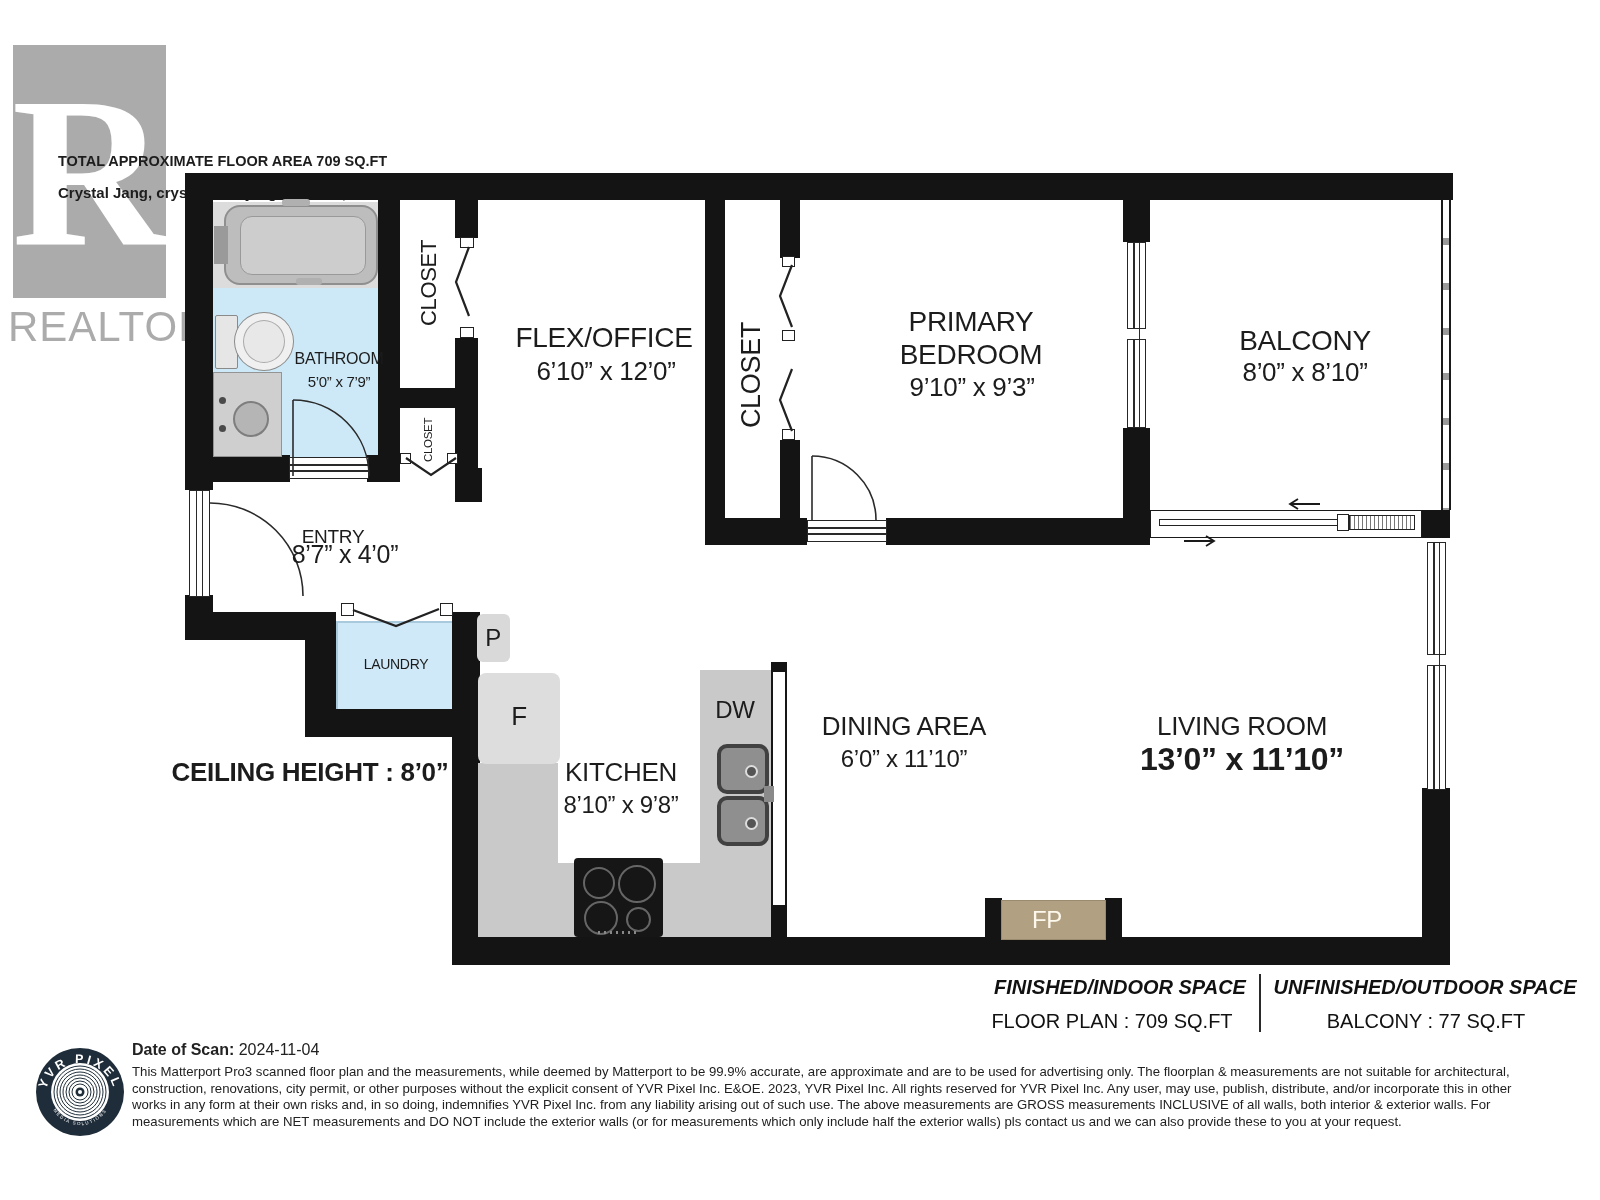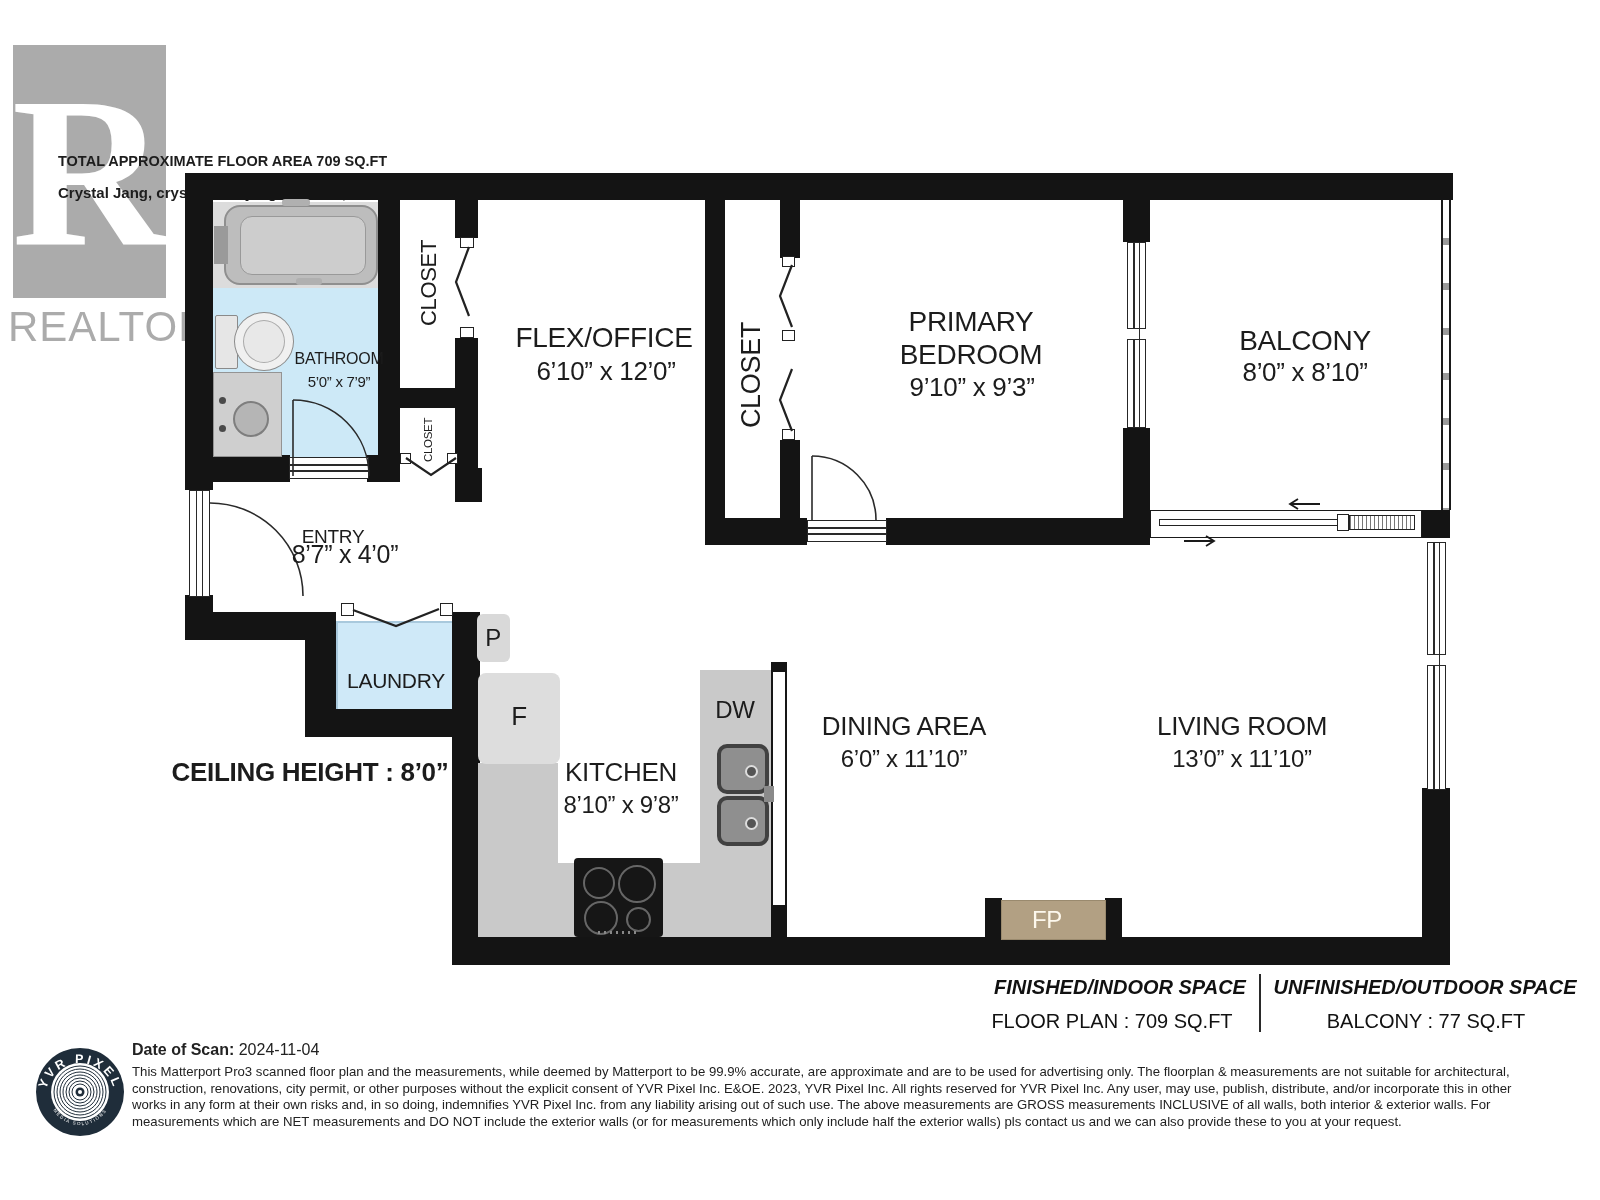--- a/index.html
+++ b/index.html
@@ -167,27 +167,27 @@
   <div class="lbl" style="left:604px;top:338px;font-size:28px;">FLEX/OFFICE</div>
   <div class="lbl" style="left:606px;top:371px;font-size:26px;">6’10” x 12’0”</div>
   <div class="lbl rot" style="left:751px;top:375px;font-size:27px;">CLOSET</div>
   <div class="lbl" style="left:971px;top:322px;font-size:28px;">PRIMARY</div>
   <div class="lbl" style="left:971px;top:355px;font-size:28px;">BEDROOM</div>
   <div class="lbl" style="left:972px;top:387px;font-size:26px;">9’10” x 9’3”</div>
   <div class="lbl" style="left:1305px;top:341px;font-size:28px;">BALCONY</div>
   <div class="lbl" style="left:1305px;top:372px;font-size:26px;">8’0” x 8’10”</div>
   <div class="lbl" style="left:333px;top:524px;font-size:19px;margin-top:12px;">ENTRY</div>
   <div class="lbl" style="left:345px;top:554px;font-size:25px;">8’7” x 4’0”</div>
-  <div class="lbl" style="left:396px;top:680px;font-size:21px;">LAUNDRY</div>
+  <div class="lbl" style="left:396px;top:664px;font-size:14px;">LAUNDRY</div>
   <div class="lbl" style="left:621px;top:772px;font-size:26px;">KITCHEN</div>
   <div class="lbl" style="left:621px;top:805px;font-size:24px;">8’10” x 9’8”</div>
   <div class="lbl" style="left:904px;top:726px;font-size:26px;">DINING AREA</div>
   <div class="lbl" style="left:904px;top:759px;font-size:24px;">6’0” x 11’10”</div>
   <div class="lbl" style="left:1242px;top:726px;font-size:26px;">LIVING ROOM</div>
-  <div class="lbl" style="left:1242px;top:759px;font-size:24px;">13’0” x 11’10”</div>
+  <div class="lbl" style="left:1242px;top:759px;font-size:32px;font-weight:bold;">13’0” x 11’10”</div>
   <div class="lbl" style="left:493px;top:638px;font-size:24px;">P</div>
   <div class="lbl" style="left:519px;top:716px;font-size:26px;">F</div>
   <div class="lbl" style="left:735px;top:710px;font-size:24px;">DW</div>
   <div class="lbl" style="left:1047px;top:920px;font-size:24px;color:#fdf8ec;">FP</div>
   <div class="lbl" style="left:310px;top:772px;font-size:26px;font-weight:600;">CEILING HEIGHT : 8’0”</div>
 
   <div class="sum-h" style="left:1120px;top:987px;">FINISHED/INDOOR SPACE</div>
   <div class="sum-v" style="left:1112px;top:1021px;">FLOOR PLAN  :  709 SQ.FT</div>
   <div class="abs" style="left:1259px;top:974px;width:2px;height:58px;background:#2a2a2a;"></div>
   <div class="sum-h" style="left:1425px;top:987px;">UNFINISHED/OUTDOOR SPACE</div>

